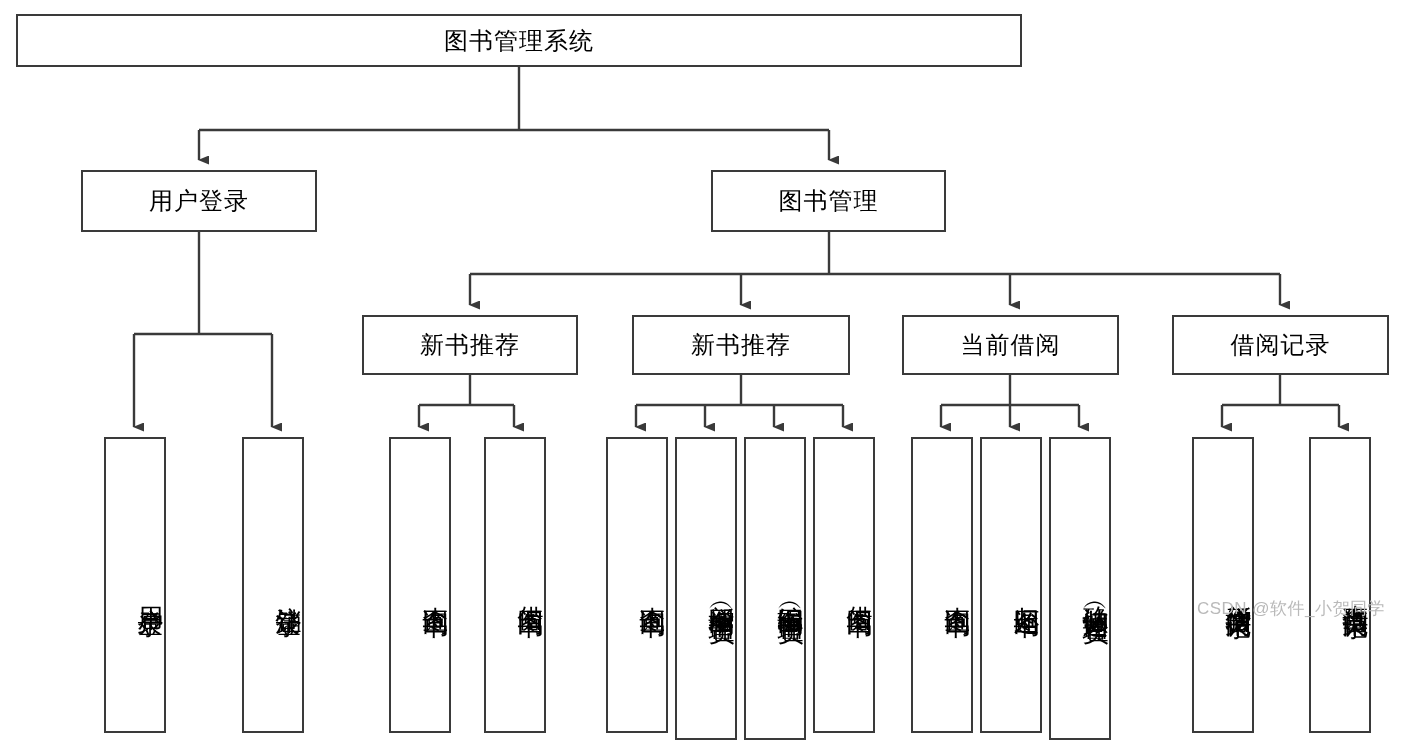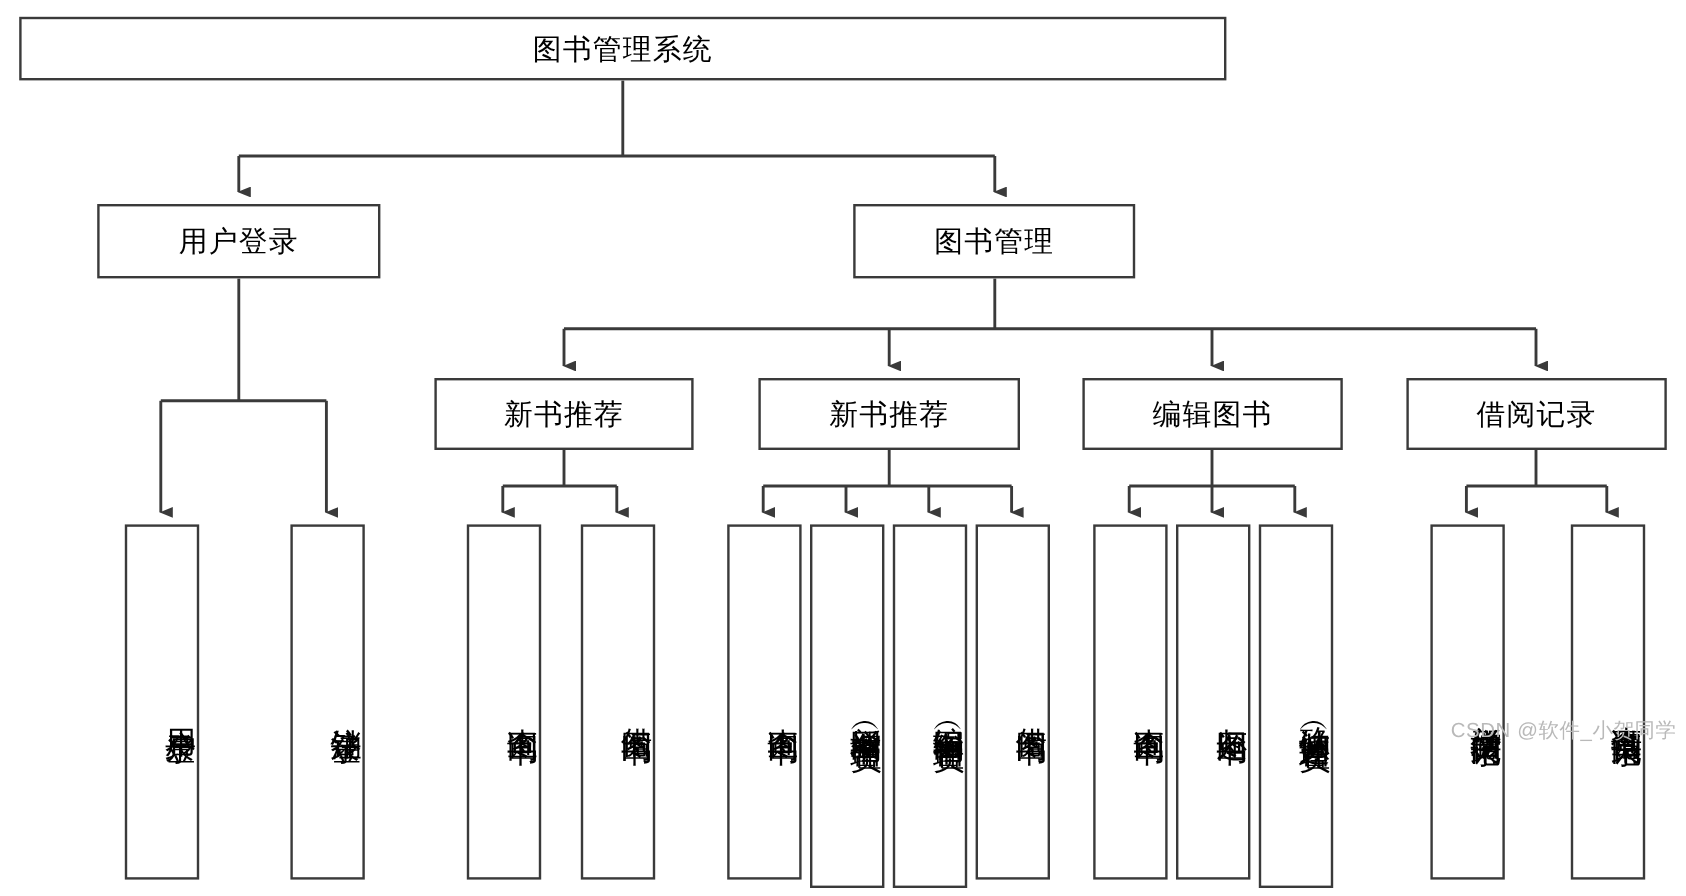--- a/index.html
+++ b/index.html
@@ -41,21 +41,21 @@
     padding-top:10px;
     line-height:1;
   }
   .node.vert span{
     writing-mode:vertical-rl;
     text-orientation:upright;
     display:block;
   }
   .watermark{
     position:absolute;
-    right:8px;
+    right:20px;
     bottom:4px;
     font-size:17px;
     color:#b9b9b9;
     letter-spacing:0.5px;
     white-space:nowrap;
   }
 </style>
 </head>
 <body>
 
@@ -122,21 +122,21 @@
     <span>图书管理</span>
   </div>
 
   <div class="node horiz" style="left:362px;top:315px;width:216px;height:60px;justify-content:center;">
     <span>新书推荐</span>
   </div>
   <div class="node horiz" style="left:632px;top:315px;width:218px;height:60px;">
     <span>新书推荐</span>
   </div>
   <div class="node horiz" style="left:902px;top:315px;width:217px;height:60px;">
-    <span>编辑图书</span>
+    <span>当前借阅</span>
   </div>
   <div class="node horiz" style="left:1172px;top:315px;width:217px;height:60px;">
     <span>借阅记录</span>
   </div>
 
   <div class="node vert" style="left:104px;top:437px;width:62px;height:296px;">
     <span>用户登录</span>
   </div>
   <div class="node vert" style="left:242px;top:437px;width:62px;height:296px;">
     <span>注销登录</span>

